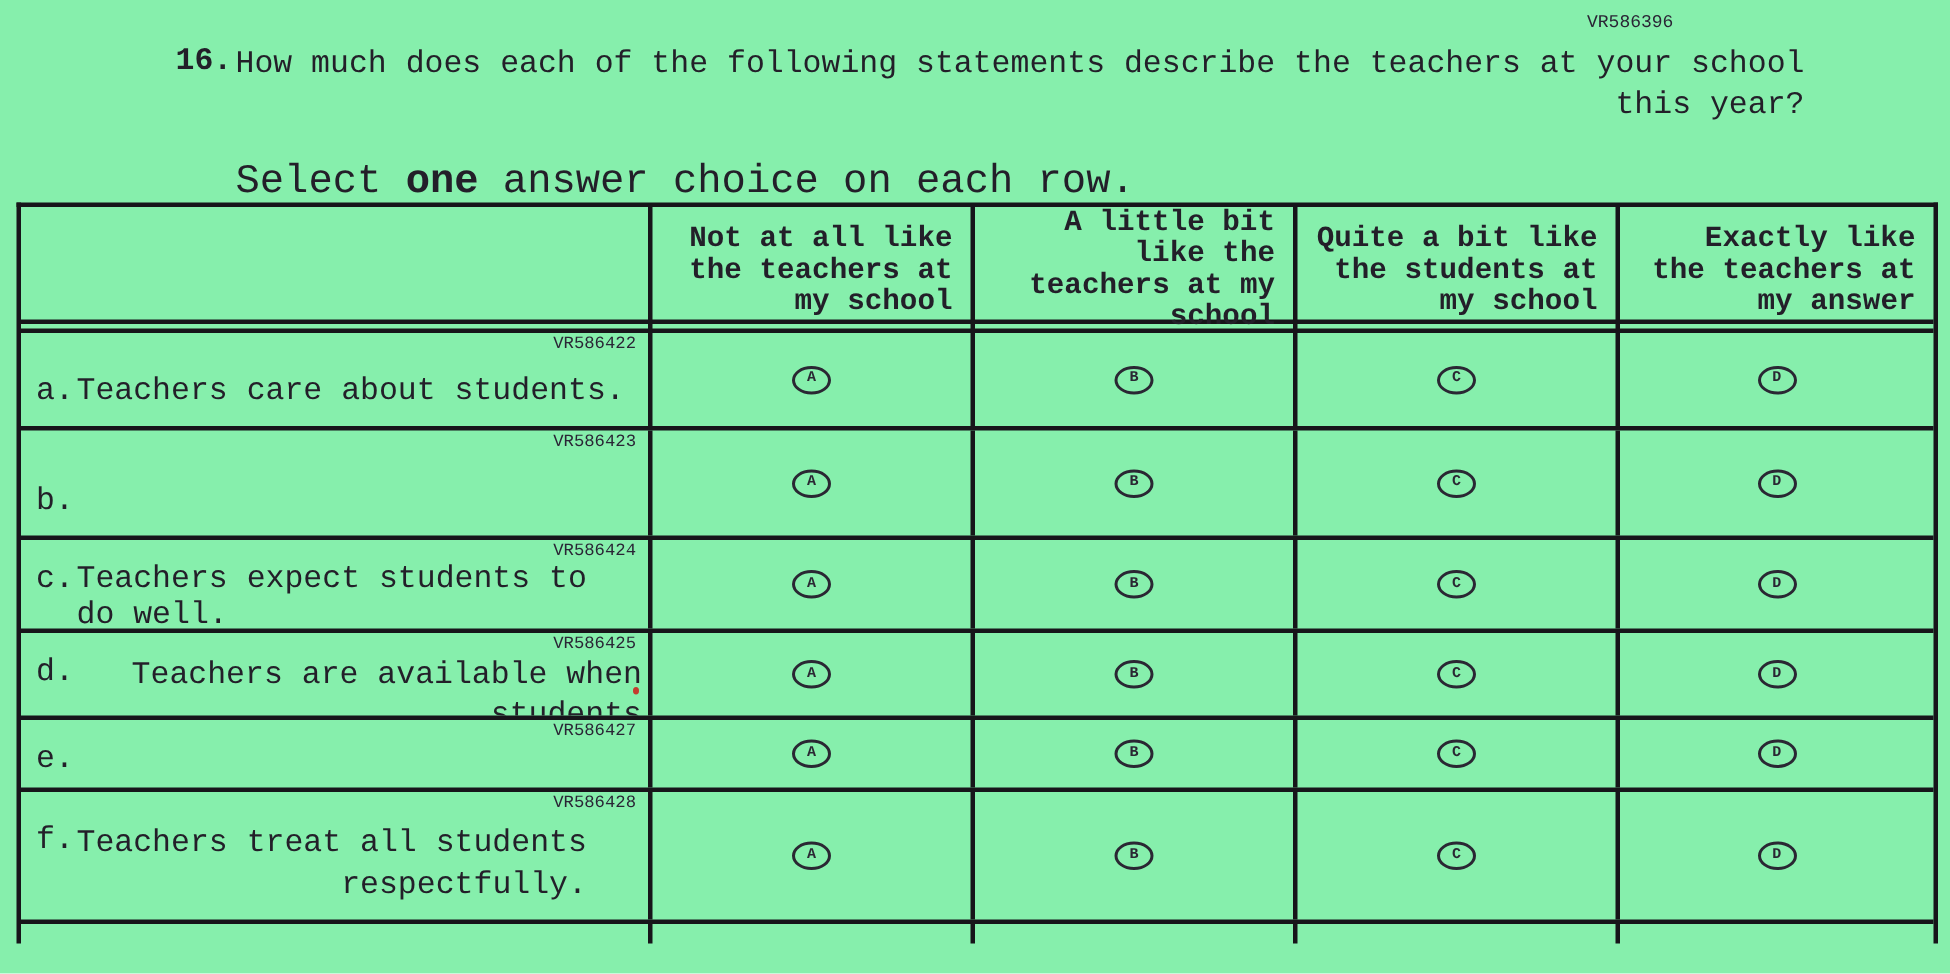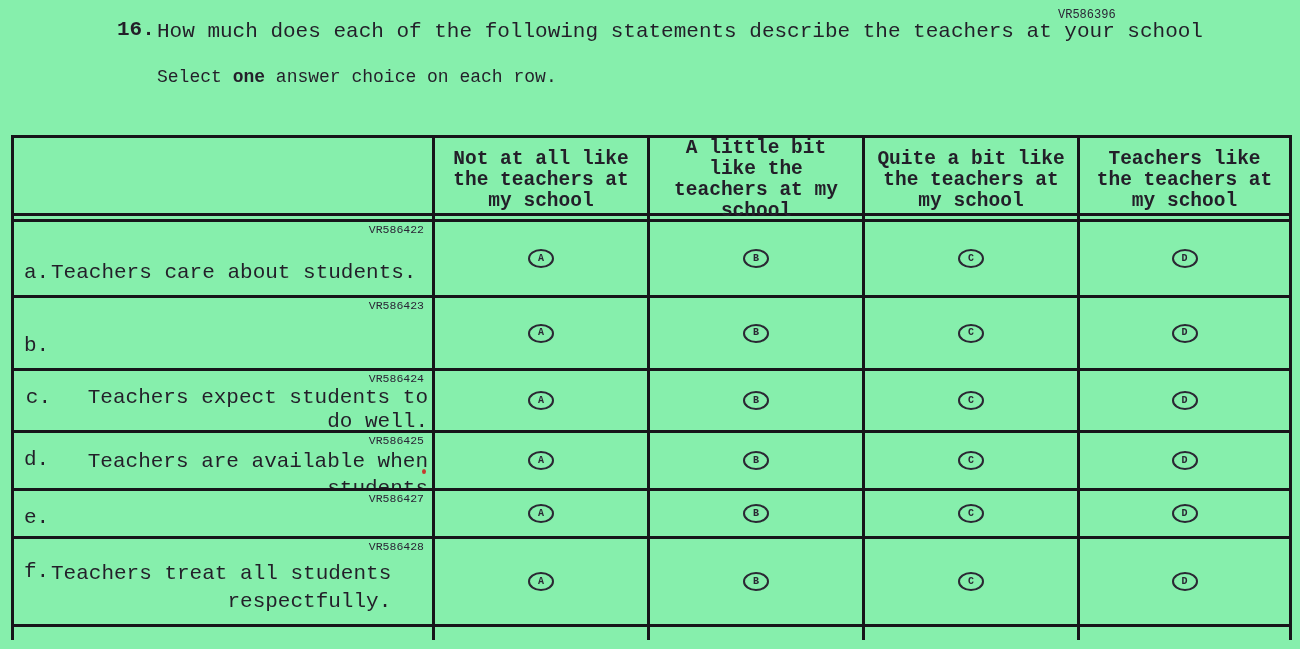--- a/index.html
+++ b/index.html
@@ -19,32 +19,32 @@
     left: 1058px;
     top: 8px;
     font-size: 12px;
     color: #2a2535;
   }
 
   
   .question {
     position: absolute;
     left: 117px;
-    top: 18px;
+    top: 30px;
     display: flex;
   }
   .qnum {
     width: 40px;
     flex-shrink: 0;
     font-weight: bold;
     font-size: 21px;
   }
   .qbody { font-size: 21px; }
   .qline { line-height: 1.3; text-align: right; }
-  .qinstr { margin-top: 22px; font-size: 18px; }
+  .qinstr { margin-top: 22px; font-size: 27px; }
 
   
   .qtable {
     position: absolute;
     left: 11px;
     top: 135px;
     width: 1281px;
     box-sizing: border-box;
     border: 3px solid #17151a;
     border-bottom: none;
@@ -58,31 +58,31 @@
   .cell-divider { border-right: 3px solid #17151a; }
 
   .hrow {
     height: 84px;
     border-bottom: 9px double #17151a;
   }
   .hcell {
     display: flex;
     align-items: center;
     justify-content: center;
-    text-align: center;
+    text-align: right;
     font-weight: bold;
     font-size: 19.5px;
     line-height: 1.08;
     padding: 0 12px;
   }
 
   .brow { border-bottom: 3px solid #17151a; }
-  .r-a { height: 76px; }
+  .r-a { height: 65px; }
   .r-b { height: 73px; }
-  .r-c { height: 62px; text-align: right; }
+  .r-c { height: 62px; }
   .r-d { height: 58px; }
   .r-e { height: 48px; }
   .r-f { height: 88px; }
 
   .scell {
     position: relative;
     display: flex;
     flex-direction: column;
     overflow: hidden;
   }
@@ -137,32 +137,33 @@
 <body>
 
 <div class="page">
 
   <div class="top-code">VR586396</div>
 
   <div class="question">
     <div class="qnum">16.</div>
     <div class="qbody">
       <div class="qline">How much does each of the following statements describe the teachers at your school</div>
+      <div class="qline">this year?</div>
       <div class="qinstr"><span>Select </span><b>one</b><span> answer choice on each row.</span></div>
     </div>
   </div>
 
   <div class="qtable">
 
     <div class="grid-row hrow">
       <div class="hcell cell-divider"></div>
       <div class="hcell cell-divider">Not at all like the teachers at my school</div>
       <div class="hcell cell-divider">A little bit like the teachers at my school</div>
-      <div class="hcell cell-divider">Quite a bit like the teachers at my school</div>
-      <div class="hcell">Teachers like the teachers at my school</div>
+      <div class="hcell cell-divider">Quite a bit like the students at my school</div>
+      <div class="hcell">Exactly like the teachers at my answer</div>
     </div>
 
     <div class="grid-row brow r-a">
       <div class="scell cell-divider">
         <div class="vr">VR586422</div>
         <div class="stmt">
             <span class="ltr">a.</span>
             <span><span>Teachers care about students.</span></span>
           </div>
       </div>

